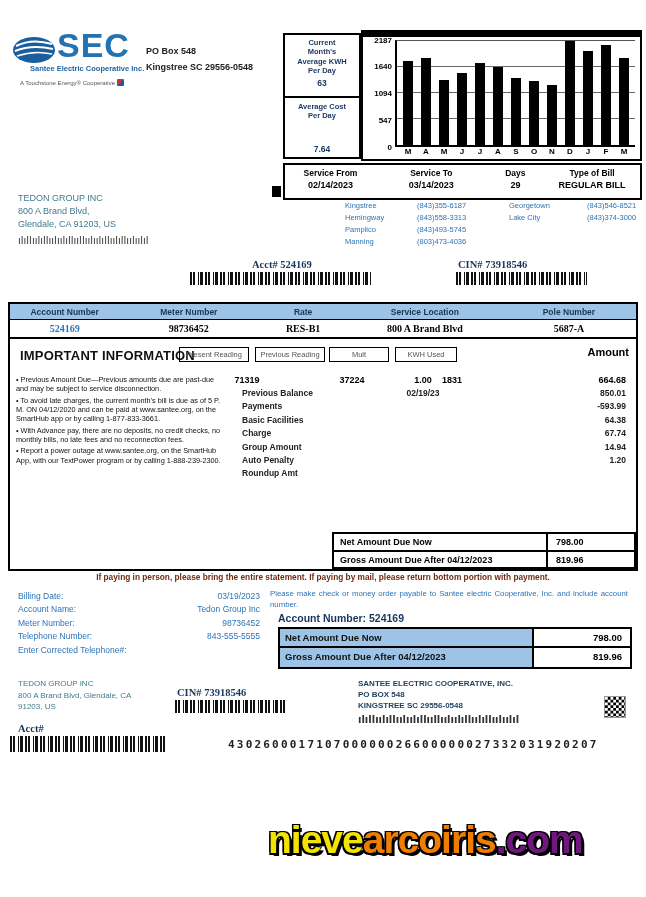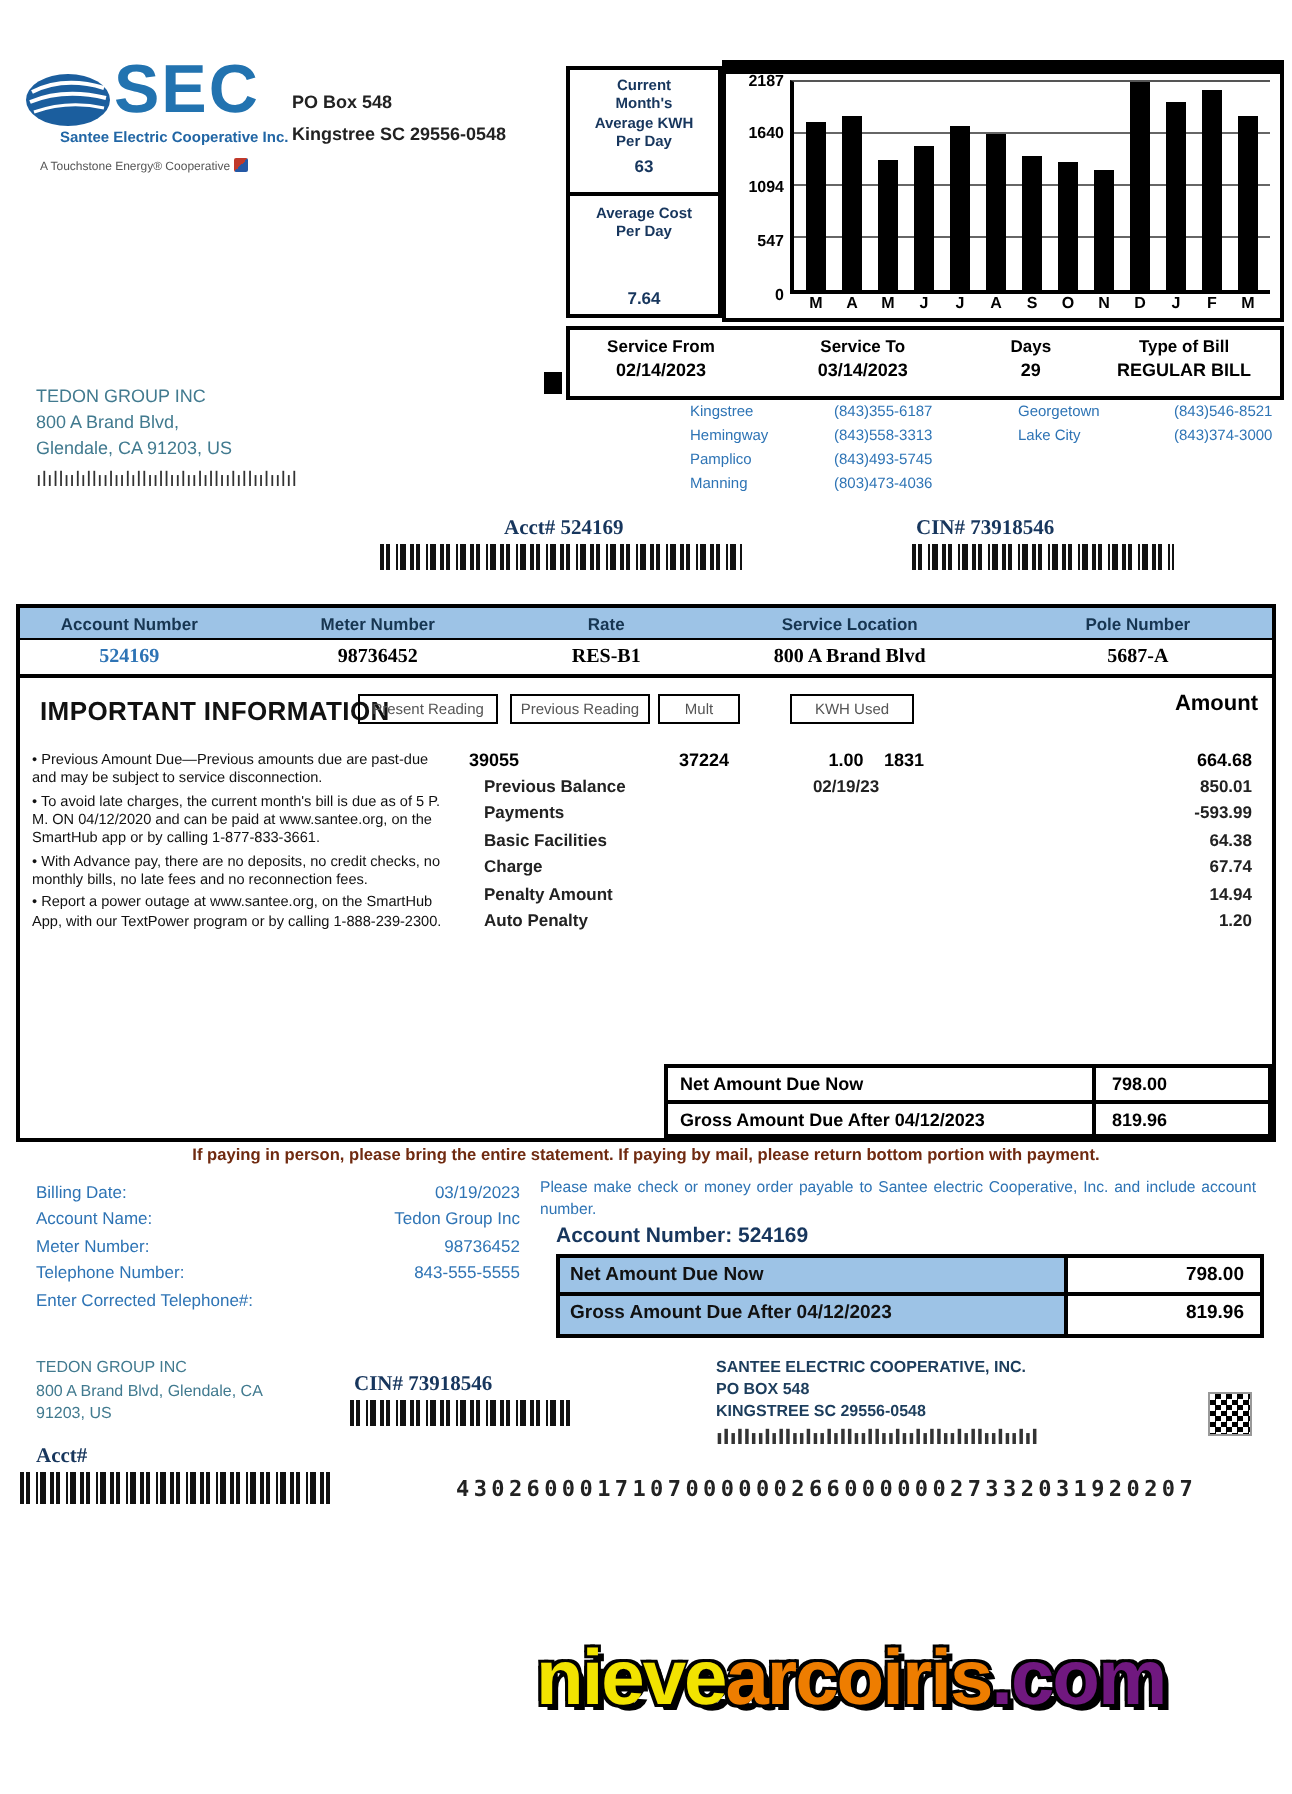--- a/index.html
+++ b/index.html
@@ -61,21 +61,21 @@
 
   
   .main-table { left:8px; top:302px; width:630px; height:269px; border:2px solid #000; display:flex; flex-direction:column; background:#fff; }
   .at-header { display:flex; height:16px; background:#9dc3e6; border-bottom:1px solid #000; font-weight:bold; font-size:8.5px; color:#173652; align-items:center; text-align:center; }
   .at-values { display:flex; height:19px; border-bottom:2px solid #000; font-family:"Liberation Serif", serif; font-weight:bold; font-size:10px; align-items:center; text-align:center; }
   .c1{width:110px;} .c2{width:140px;} .c3{width:90px;} .c4{width:155px;} .c5{width:135px;}
   .acct-val { color:#2e74b5; }
   .tbody { position:relative; flex:1; }
   .ii-title { left:10px; top:9px; font-weight:bold; font-size:13px; letter-spacing:0.2px; color:#111; }
   .rh-box { top:8px; height:15px; border:1.5px solid #000; font-size:7.5px; color:#555; display:flex; align-items:center; justify-content:center; }
-  .rh1{left:169px;width:70px;} .rh2{left:245px;width:70px;} .rh3{left:319px;width:41px;} .rh4{left:385px;width:62px;}
+  .rh1{left:169px;width:70px;} .rh2{left:245px;width:70px;} .rh3{left:319px;width:60px;} .rh4{left:385px;width:62px;}
   .amt-header { left:529px; top:7px; width:90px; text-align:right; font-weight:bold; font-size:11px; }
   .read-row { top:36px; left:0; right:0; height:12px; font-weight:bold; font-size:9px; }
   .rv { position:absolute; width:74px; text-align:center; }
   .rv1{left:200px;} .rv2{left:305px;} .rv3{left:376px;} .rv4{left:405px;}
   .rv5{right:10px; width:auto; text-align:right;}
   .li-rows { top:49px; left:0; right:0; }
   .li-row { position:relative; height:13.4px; font-weight:bold; font-size:8.5px; color:#222; }
   .li-label { position:absolute; left:232px; }
   .li-mid { position:absolute; left:376px; width:74px; text-align:center; }
   .li-amt { position:absolute; right:10px; }
@@ -290,21 +290,21 @@
     </div>
     <div class="tbody">
       <div class="abs ii-title">IMPORTANT INFORMATION</div>
       <div class="abs rh-box rh1">Present Reading</div>
       <div class="abs rh-box rh2">Previous Reading</div>
       <div class="abs rh-box rh3">Mult</div>
       <div class="abs rh-box rh4">KWH Used</div>
       <div class="abs amt-header">Amount</div>
 
       <div class="abs read-row">
-        <span class="rv rv1">39055</span>
+        <span class="rv rv1">71319</span>
         <span class="rv rv2">37224</span>
         <span class="rv rv3">1.00</span>
         <span class="rv rv4">1831</span>
         <span class="rv rv5">664.68</span>
       </div>
 
       <div class="abs li-rows">
         <div class="li-row">
             <span class="li-label">Previous Balance</span>
             <span class="li-mid">02/19/23</span>
@@ -319,28 +319,33 @@
             <span class="li-label">Basic Facilities</span>
             <span class="li-mid"></span>
             <span class="li-amt">64.38</span>
           </div>
         <div class="li-row">
             <span class="li-label">Charge</span>
             <span class="li-mid"></span>
             <span class="li-amt">67.74</span>
           </div>
         <div class="li-row">
-            <span class="li-label">Penalty Amount</span>
+            <span class="li-label">Group Amount</span>
             <span class="li-mid"></span>
             <span class="li-amt">14.94</span>
           </div>
         <div class="li-row">
             <span class="li-label">Auto Penalty</span>
             <span class="li-mid"></span>
             <span class="li-amt">1.20</span>
+          </div>
+        <div class="li-row">
+            <span class="li-label">Roundup Amt</span>
+            <span class="li-mid"></span>
+            <span class="li-amt"></span>
           </div>
       </div>
 
       <div class="abs bullets">
         <div class="bullet">Previous Amount Due—Previous amounts due are past-due and may be subject to service disconnection.</div>
         <div class="bullet">To avoid late charges, the current month's bill is due as of 5 P. M. ON 04/12/2020 and can be paid at www.santee.org, on the SmartHub app or by calling 1-877-833-3661.</div>
         <div class="bullet">With Advance pay, there are no deposits, no credit checks, no monthly bills, no late fees and no reconnection fees.</div>
         <div class="bullet">Report a power outage at www.santee.org, on the SmartHub App, with our TextPower program or by calling 1-888-239-2300.</div>
       </div>
 

